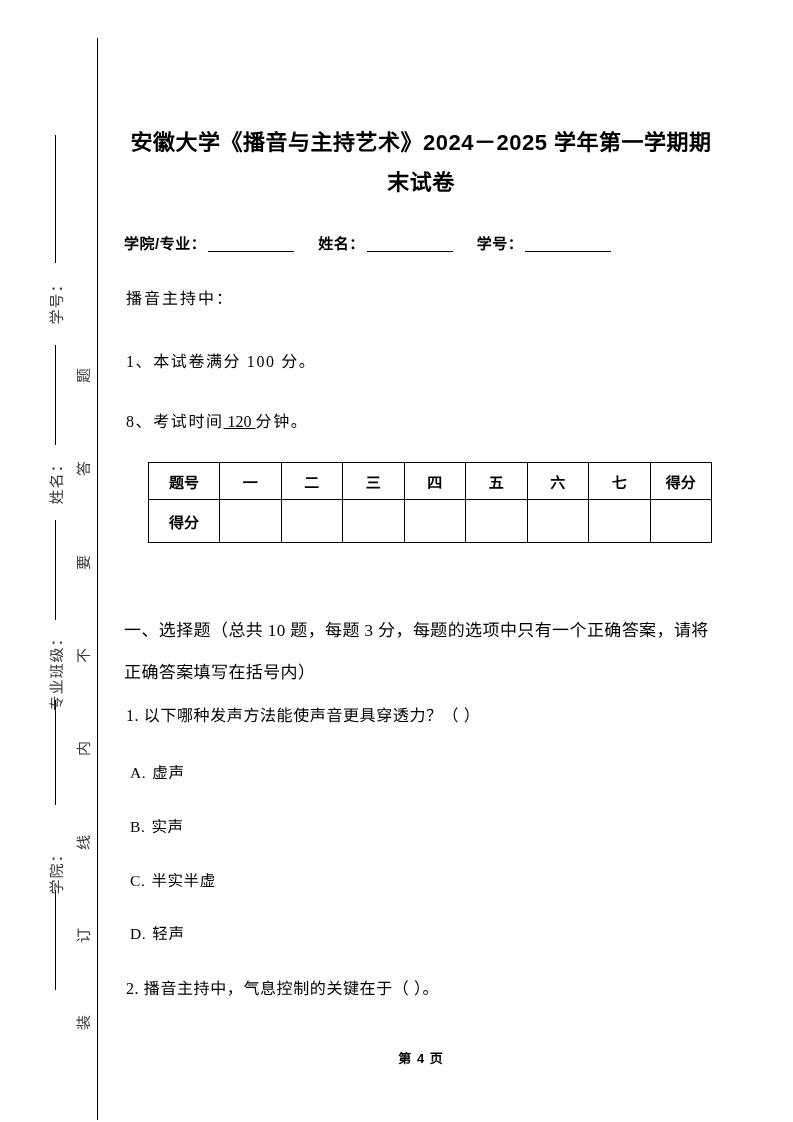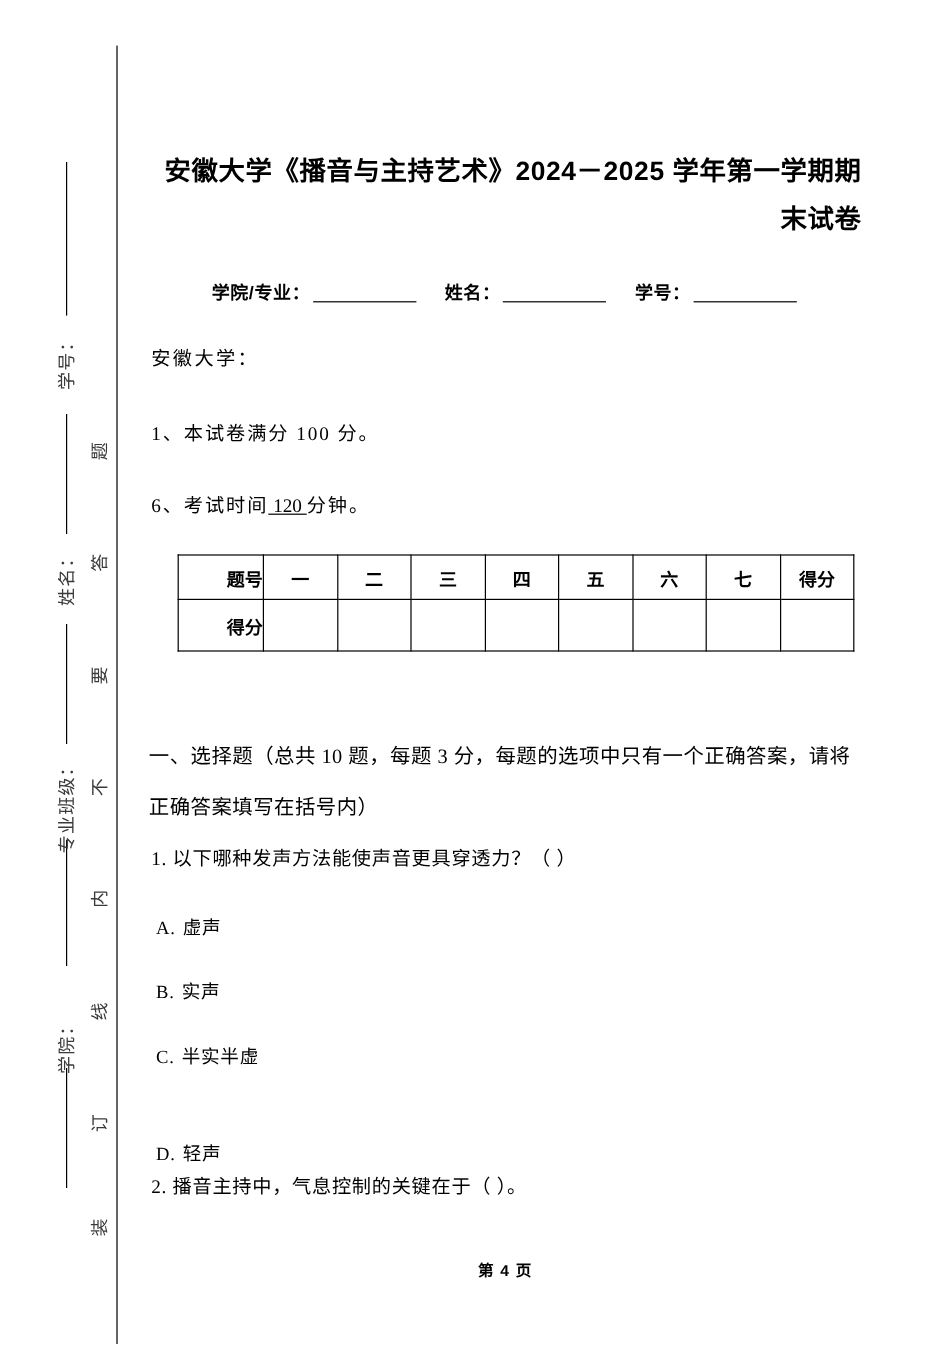--- a/index.html
+++ b/index.html
@@ -105,34 +105,34 @@
     width: 600px;
   }
 
   .doc-title {
     margin: 0;
     padding: 0;
     position: absolute;
     top: 123px;
     left: 0;
     width: 594px;
-    text-align: right;
+    text-align: center;
     font-family: "Liberation Sans", "DejaVu Sans", sans-serif;
     font-weight: bold;
     font-size: 22px;
     line-height: 40px;
     letter-spacing: 0.5px;
   }
 
   .info-line {
     position: absolute;
     top: 232px;
     left: 0;
     width: 594px;
-    text-align: center;
+    text-align: left;
     font-family: "Liberation Sans", "DejaVu Sans", sans-serif;
     font-weight: bold;
     font-size: 15px;
     letter-spacing: 0.5px;
   }
   .info-line .blank {
     display: inline-block;
     border-bottom: 1.5px solid #000;
     width: 86px;
     vertical-align: -3px;
@@ -178,21 +178,21 @@
     font-family: "Liberation Sans", "DejaVu Sans", sans-serif;
     font-weight: bold;
     font-size: 15px;
   }
   .score-table td {
     border: 1.2px solid #000;
     text-align: center;
     vertical-align: middle;
     padding: 0;
   }
-  .score-table td.lbl { width: 70px; text-align: right; }
+  .score-table td.lbl { width: 70px; }
   .score-table tr.r-head td { height: 36px; }
   .score-table tr.r-body td { height: 42px; }
 
   
   .sec-head {
     position: absolute;
     top: 610px;
     left: 0;
     width: 598px;
     font-size: 17px;
@@ -203,21 +203,21 @@
   .q {
     position: absolute;
     left: 2px;
     font-size: 16px;
     letter-spacing: 0.6px;
   }
   .q1    { top: 702px; }
   .opt-a { top: 760px; left: 6px; }
   .opt-b { top: 814px; left: 6px; }
   .opt-c { top: 868px; left: 6px; }
-  .opt-d { top: 949px; left: 6px; }
+  .opt-d { top: 921px; left: 6px; }
   .q2    { top: 975px; }
 
   .opt { position: absolute; font-size: 15.5px; letter-spacing: 0.6px; }
   .opt .mark { margin-right: 6px; }
 
   .footer {
     position: absolute;
     top: 1048px;
     left: 0;
     width: 594px;
@@ -257,26 +257,26 @@
   </div>
 
   <div class="content">
 
     <h1 class="doc-title">安徽大学《播音与主持艺术》2024－2025 学年第一学期期末试卷</h1>
 
     <div class="info-line">
       <span>学院/专业：</span><span class="blank"></span><span class="gap"></span><span>姓名：</span><span class="blank"></span><span class="gap"></span><span>学号：</span><span class="blank"></span>
     </div>
 
-    <div class="notice-head">安徽大学：</div>
+    <div class="notice-head">播音主持中：</div>
 
     <div class="notice-1">1、本试卷满分 100 分。</div>
 
     <div class="notice-2">
-      <span>6、考试时间</span><span class="ul"> 120 </span><span>分钟。</span>
+      <span>8、考试时间</span><span class="ul"> 120 </span><span>分钟。</span>
     </div>
 
     <table class="score-table">
       <tbody>
         <tr class="r-head">
           <td class="lbl">题号</td>
           <td>一</td>
           <td>二</td>
           <td>三</td>
           <td>四</td>

